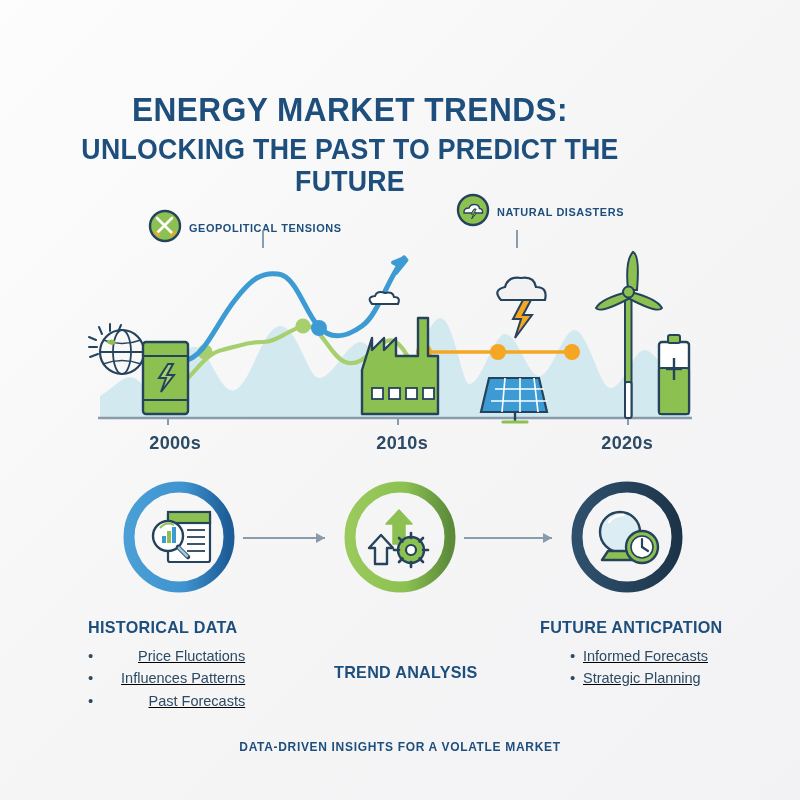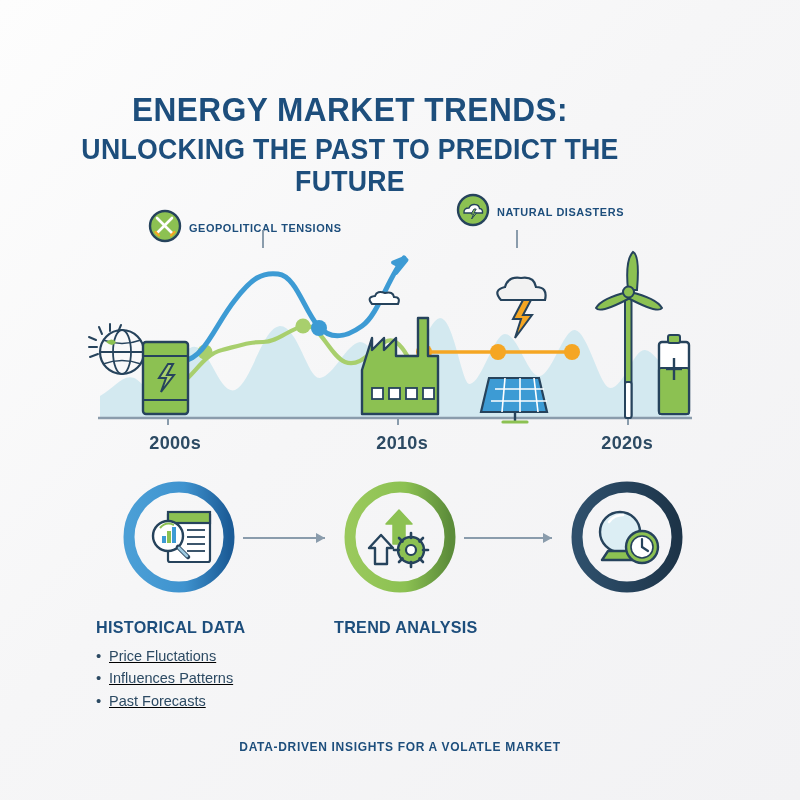--- a/index.html
+++ b/index.html
@@ -61,22 +61,22 @@
   .step-circle { position: absolute; width: 118px; height: 118px; }
   #step-c-0 { left: 120px; top: 0; }
   #step-c-1 { left: 341px; top: 0; }
   #step-c-2 { left: 568px; top: 0; }
   .connector { position: absolute; top: 52px; }
   #conn-0 { left: 243px; }
   #conn-1 { left: 464px; }
 
   
   .col { position: absolute; top: 618px; }
-  #col-0 { left: 96px; }
-  #col-1 { left: 334px; }
+  #col-0 { left: 88px; text-align: right; }
+  #col-1 { left: 334px; margin-top: 45px; }
   #col-2 { left: 540px; }
   .col-title {
     font-size: 17px; font-weight: bold; color: #1d4e7c;
     letter-spacing: 0.3px; margin-bottom: 7px;
     transform: scaleX(0.95); transform-origin: left center;
   }
   #col-2 .col-title { transform: scaleX(0.95); }
   .bullets { list-style: none; text-decoration: underline; }
   .bullets li {
     font-size: 14.5px; color: #2c4a63; line-height: 1.55;
@@ -359,16 +359,23 @@
       <li>Price Fluctations</li>
       <li>Influences Patterns</li>
       <li>Past Forecasts</li>
     </ul>
   </div>
 
   <div class="col" id="col-1">
     <div class="col-title">TREND ANALYSIS</div>
   </div>
 
+  <div class="col" id="col-2">
+    <div class="col-title">FUTURE ANTICPATION</div>
+    <ul class="bullets">
+      <li>Informed Forecasts</li>
+      <li>Strategic Planning</li>
+    </ul>
+  </div>
 
   <div id="footer">DATA-DRIVEN INSIGHTS FOR A VOLATLE MARKET</div>
 
 </div>
 
 </body></html>

